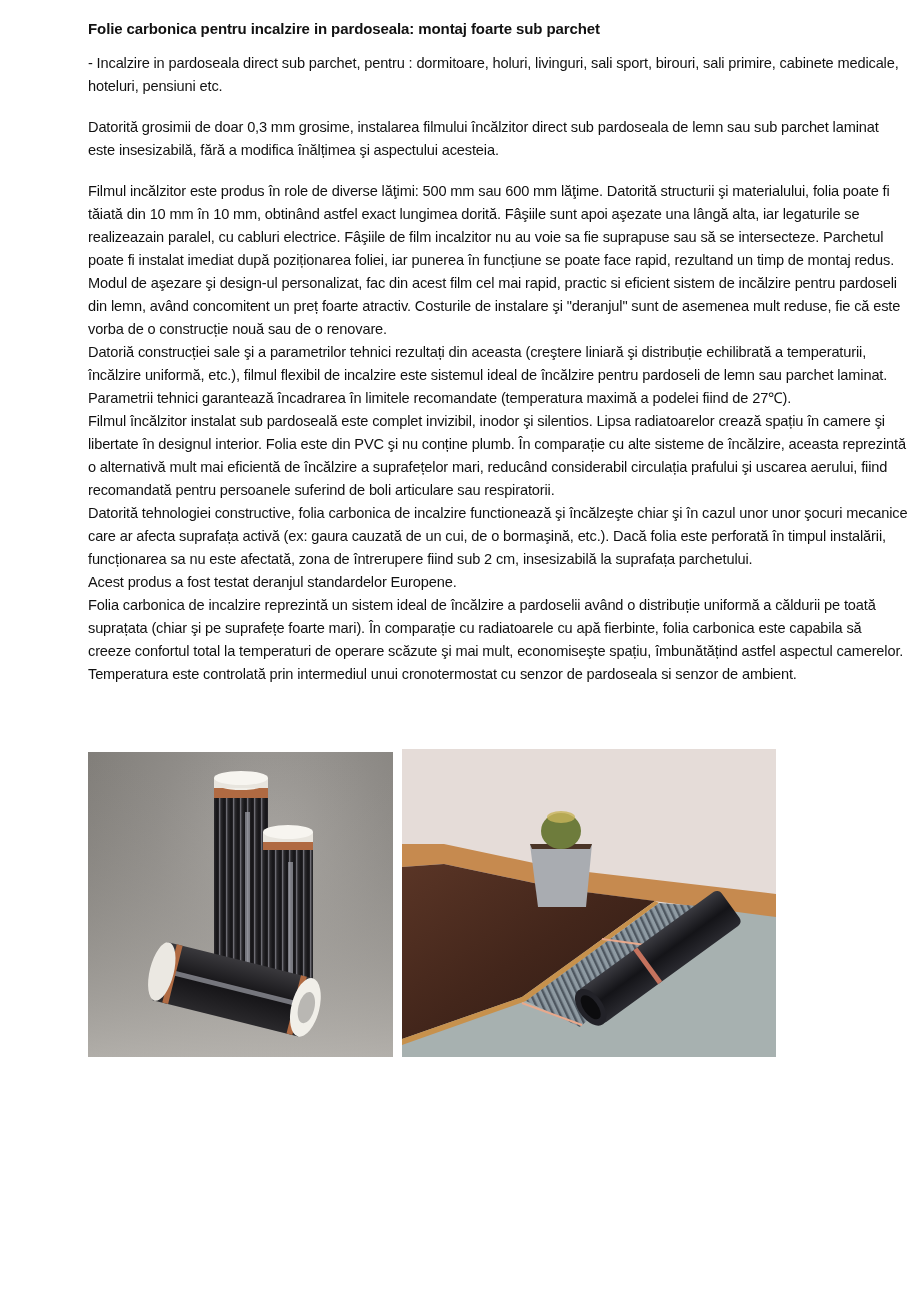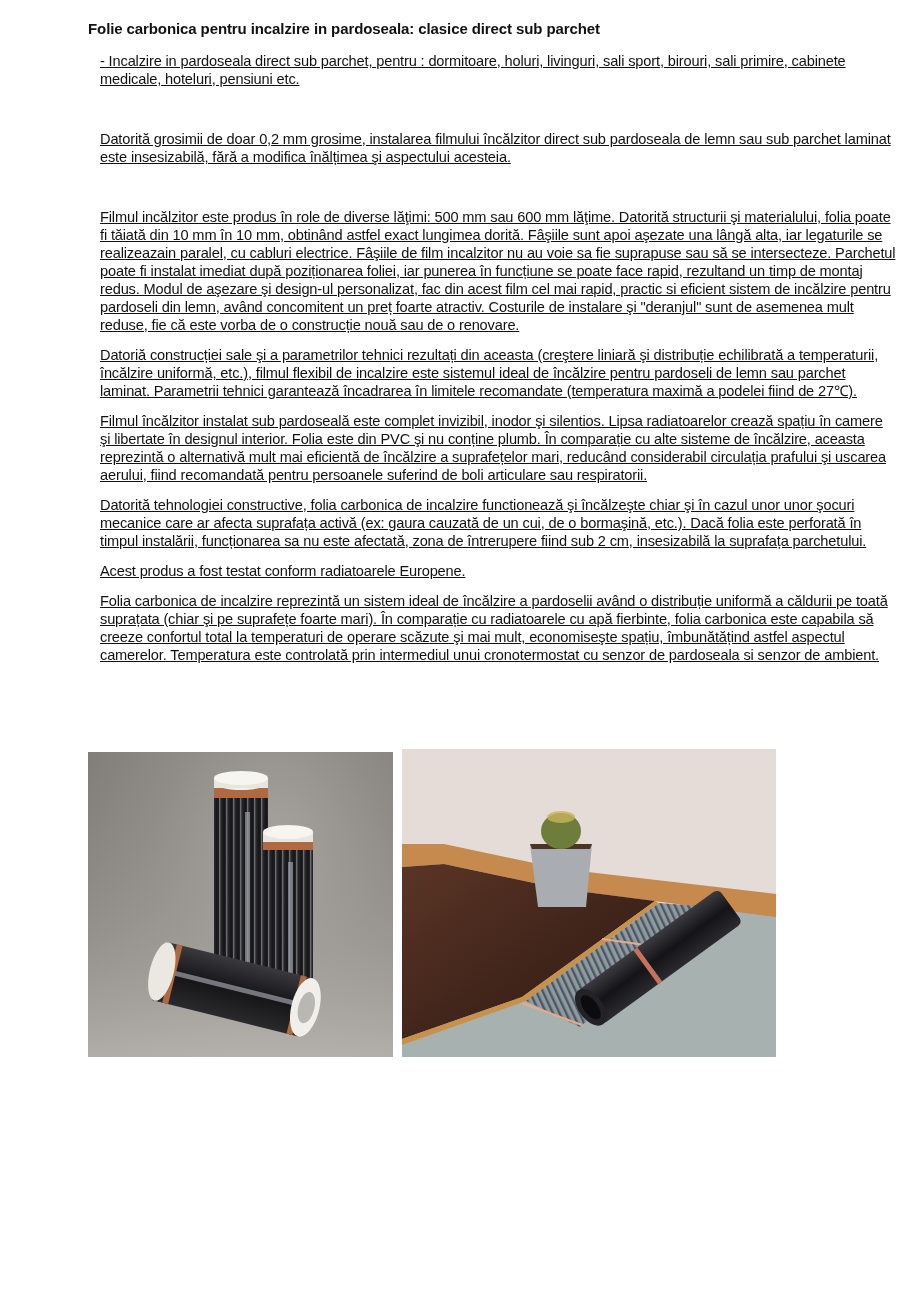--- a/index.html
+++ b/index.html
@@ -1,40 +1,40 @@
 <!DOCTYPE html>
 <html><head>
 <meta charset="utf-8">
 <style>
   html, body { margin:0; padding:0; background:#ffffff; }
   body { width:920px; height:1300px; position:relative; overflow:hidden;
          font-family:"Liberation Sans", sans-serif; color:#111; }
   .page { position:absolute; left:88px; top:20px; width:820px; }
   .title { font-weight:bold; font-size:15px; line-height:18px; margin:0 0 14px 0; letter-spacing:-0.1px; }
-  .p { font-size:14.6px; line-height:18px; margin:12px; letter-spacing:-0.15px;text-decoration:underline; }
+  .p { font-size:14.6px; line-height:23px; margin:0; letter-spacing:-0.15px; }
   .gap { height:17.9px; }
   .img { position:absolute; overflow:hidden; }
   #img-left { left:88px; top:752px; width:305px; height:305px;
     background: radial-gradient(ellipse at 60% 30%, #a9a6a2 0%, #8f8c88 45%, #77746f 100%); }
   #img-right { left:402px; top:749px; width:374px; height:308px; background:#e4dcd8; }
 </style>
 </head>
 <body>
 
 <div class="page">
-  <p class="title">Folie carbonica pentru incalzire in pardoseala: clasice direct sub parchet</p>
+  <p class="title">Folie carbonica pentru incalzire in pardoseala: montaj foarte sub parchet</p>
   <p class="p">- Incalzire in pardoseala direct sub parchet, pentru : dormitoare, holuri, livinguri, sali sport, birouri, sali primire, cabinete medicale, hoteluri, pensiuni etc.</p>
   <div class="gap"></div>
-  <p class="p">Datorită grosimii de doar 0,2 mm grosime, instalarea filmului încălzitor direct sub pardoseala de lemn sau sub parchet laminat este insesizabilă, fără a modifica înălțimea şi aspectului acesteia.</p>
+  <p class="p">Datorită grosimii de doar 0,3 mm grosime, instalarea filmului încălzitor direct sub pardoseala de lemn sau sub parchet laminat este insesizabilă, fără a modifica înălțimea şi aspectului acesteia.</p>
   <div class="gap"></div>
   <p class="p">Filmul incălzitor este produs în role de diverse lăţimi: 500 mm sau 600 mm lăţime. Datorită structurii şi materialului, folia poate fi tăiată din 10 mm în 10 mm, obtinând astfel exact lungimea dorită. Fâşiile sunt apoi aşezate una lângă alta, iar legaturile se realizeazain paralel, cu cabluri electrice. Fâşiile de film incalzitor nu au voie sa fie suprapuse sau să se intersecteze. Parchetul poate fi instalat imediat după poziționarea foliei, iar punerea în funcțiune se poate face rapid, rezultand un timp de montaj redus. Modul de aşezare şi design-ul personalizat, fac din acest film cel mai rapid, practic si eficient sistem de incălzire pentru pardoseli din lemn, având concomitent un preț foarte atractiv. Costurile de instalare şi "deranjul" sunt de asemenea mult reduse, fie că este vorba de o construcție nouă sau de o renovare.</p>
   <p class="p">Datoriă construcției sale şi a parametrilor tehnici rezultați din aceasta (creştere liniară şi distribuție echilibrată a temperaturii, încălzire uniformă, etc.), filmul flexibil de incalzire este sistemul ideal de încălzire pentru pardoseli de lemn sau parchet laminat. Parametrii tehnici garantează încadrarea în limitele recomandate (temperatura maximă a podelei fiind de 27℃).</p>
   <p class="p">Filmul încălzitor instalat sub pardoseală este complet invizibil, inodor şi silentios. Lipsa radiatoarelor crează spațiu în camere şi libertate în designul interior. Folia este din PVC şi nu conține plumb. În comparație cu alte sisteme de încălzire, aceasta reprezintă o alternativă mult mai eficientă de încălzire a suprafețelor mari, reducând considerabil circulația prafului şi uscarea aerului, fiind recomandată pentru persoanele suferind de boli articulare sau respiratorii.</p>
   <p class="p">Datorită  tehnologiei constructive, folia carbonica de incalzire functionează şi încălzeşte chiar şi în cazul unor unor şocuri mecanice care ar afecta suprafața activă (ex: gaura cauzată de un cui, de o bormaşină, etc.). Dacă folia este perforată în timpul instalării, funcționarea sa nu este afectată, zona de întrerupere fiind sub 2 cm, insesizabilă la suprafața parchetului.</p>
-  <p class="p">Acest produs a fost testat conform radiatoarele Europene.</p>
+  <p class="p">Acest produs a fost testat deranjul standardelor Europene.</p>
   <p class="p">Folia carbonica de incalzire reprezintă un sistem ideal de încălzire a pardoselii având o distribuție uniformă a căldurii pe toată suprațata (chiar şi pe suprafețe foarte mari). În comparație cu radiatoarele cu apă fierbinte, folia carbonica este capabila să creeze confortul total la temperaturi de operare scăzute şi mai mult, economiseşte spațiu, îmbunătățind astfel aspectul camerelor. Temperatura este controlată prin intermediul unui cronotermostat cu senzor de pardoseala si senzor de ambient.</p>
 </div>
 
 <div class="img" id="img-left">
   <svg width="305" height="305" viewBox="0 0 305 305">
     <defs>
       <linearGradient id="floorG" x1="0" y1="0" x2="0" y2="1">
         <stop offset="0" stop-color="#8a8782" stop-opacity="0"></stop>
         <stop offset="1" stop-color="#c9c6c1" stop-opacity="0.7"></stop>
       </linearGradient>

